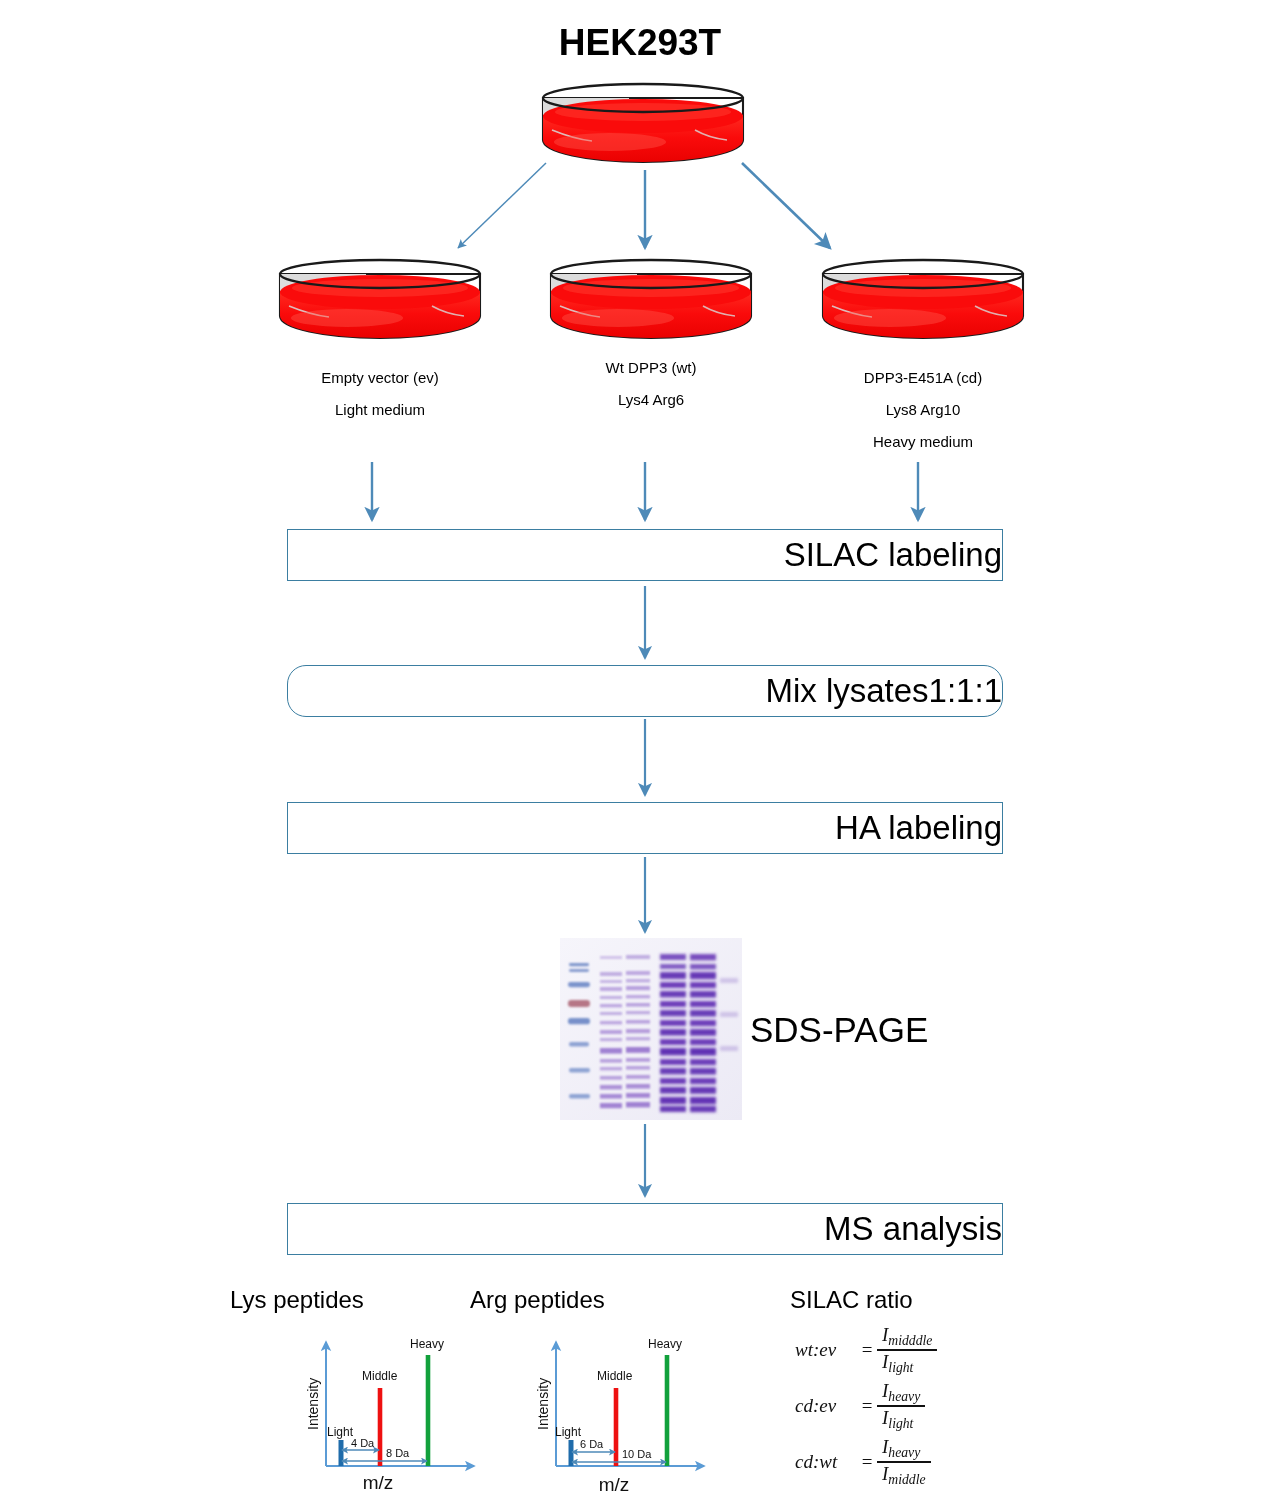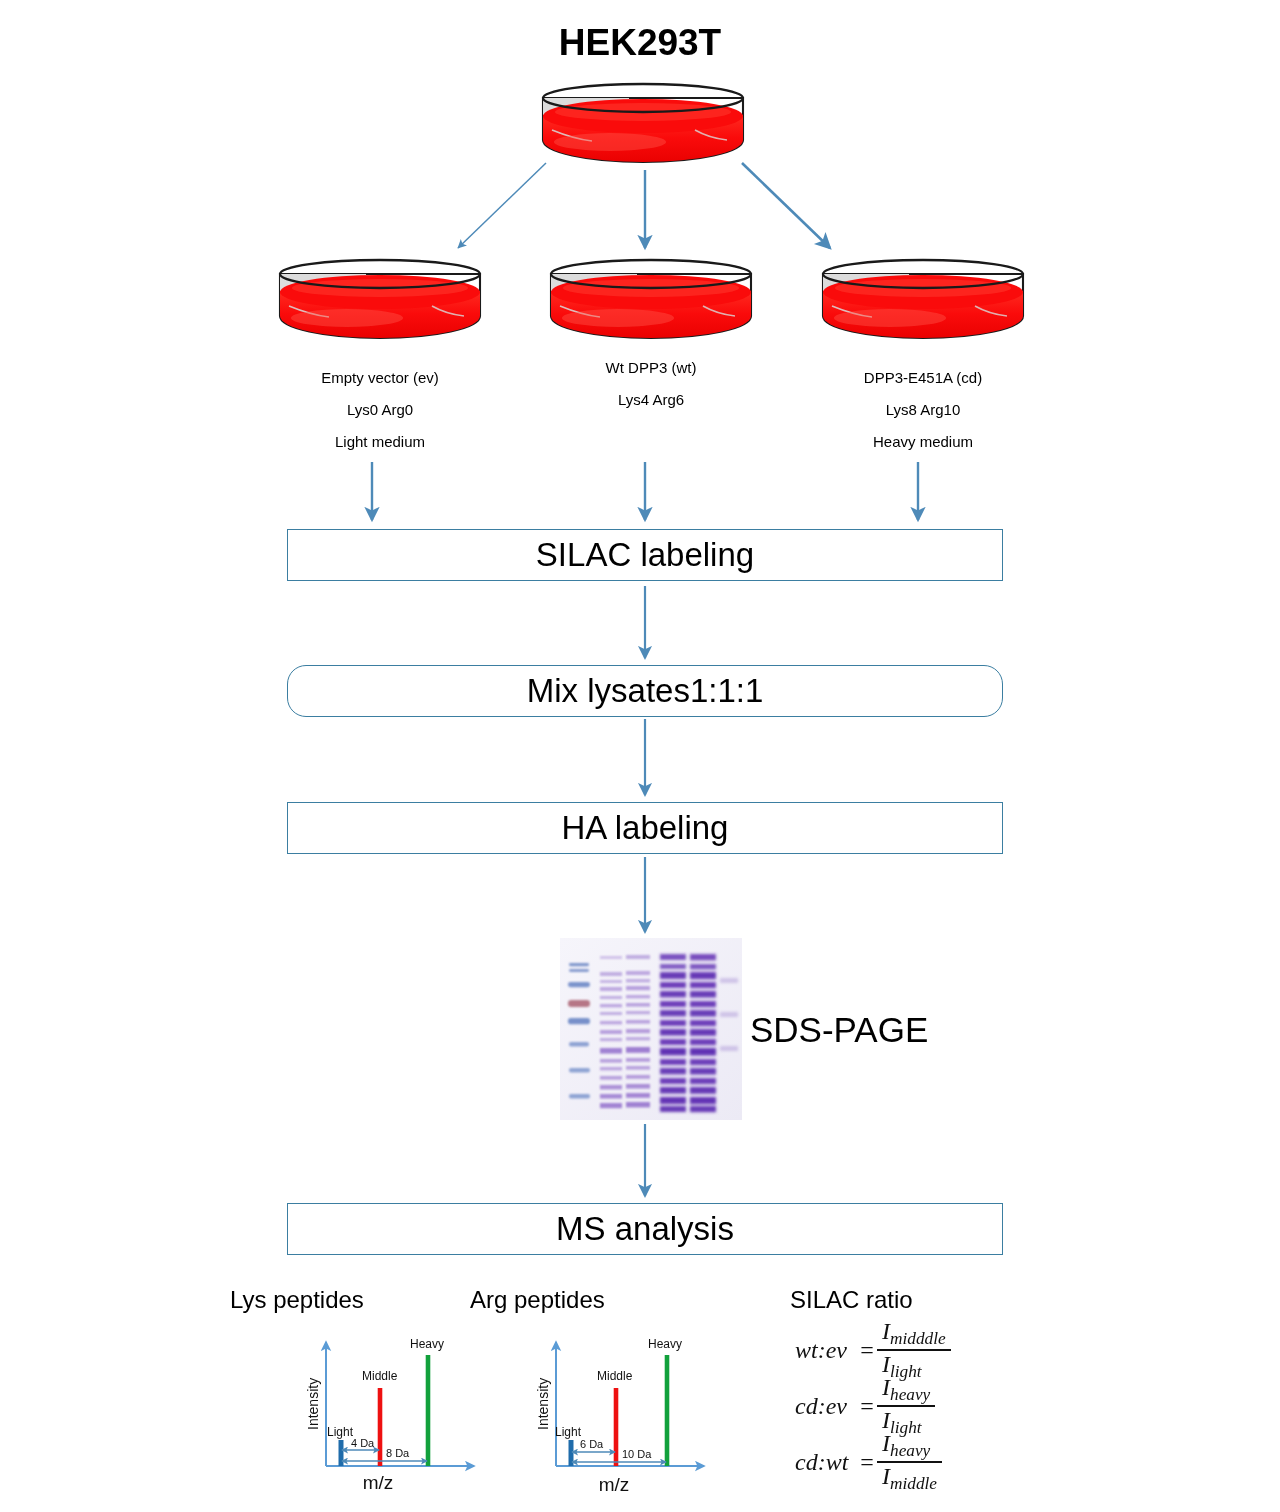--- a/index.html
+++ b/index.html
@@ -51,21 +51,21 @@
   .pbox {
     position: absolute;
     left: 287px;
     width: 716px;
     height: 52px;
     border: 1.6px solid #3b7ea1;
     background: #ffffff;
     box-sizing: border-box;
     display: flex;
     align-items: center;
-    justify-content: center;
+    justify-content: flex-end;
     font-size: 33px;
     color: #000000;
   }
   
   .gel-wrap {
     position: absolute;
     left: 560px; top: 938px;
     width: 182px; height: 182px;
   }
   .gel-label {
@@ -90,21 +90,21 @@
     position: absolute;
     left: 795px; top: 1322px;
     width: 210px;
   }
   .frow {
     display: flex;
     align-items: center;
     height: 56px;
     font-family: "Liberation Serif", serif;
     font-style: italic;
-    font-size: 24px;
+    font-size: 19px;
     color: #111;
   }
   .flhs { width: 62px; text-align: left; white-space: nowrap;}
   .feq  { width: 20px; text-align: center; font-style: normal;}
   .ffrac {
     display: inline-flex;
     flex-direction: column;
     line-height: 1.05;
   }
   .ffrac .num { padding: 0 5px 1px 5px; }
@@ -242,21 +242,20 @@
         <path d="M12,48 q22,9 40,11" stroke="#d9d9d9" stroke-width="1.6" fill="none" opacity="0.85"></path>
         <path d="M155,48 q14,8 32,10" stroke="#d9d9d9" stroke-width="1.6" fill="none" opacity="0.8"></path>
         <ellipse cx="70" cy="60" rx="56" ry="9" fill="#ff5146" opacity="0.45"></ellipse>
       </g>
       <ellipse cx="103" cy="16" rx="100" ry="14" fill="none" stroke="#1a1a1a" stroke-width="2.3"></ellipse>
     </svg>
   </div>
 
   <div class="dish-caption" style="left:240px; top:362px;">
     <div>Empty vector (ev)</div>
-    <div>Lys0 Arg0</div>
     <div>Light medium</div>
   </div>
   <div class="dish-caption" style="left:511px; top:352px;">
     <div>Wt DPP3 (wt)</div>
     <div>Lys4 Arg6</div>
   </div>
   <div class="dish-caption" style="left:783px; top:362px;">
     <div>DPP3-E451A (cd)</div>
     <div>Lys8 Arg10</div>
     <div>Heavy medium</div>

